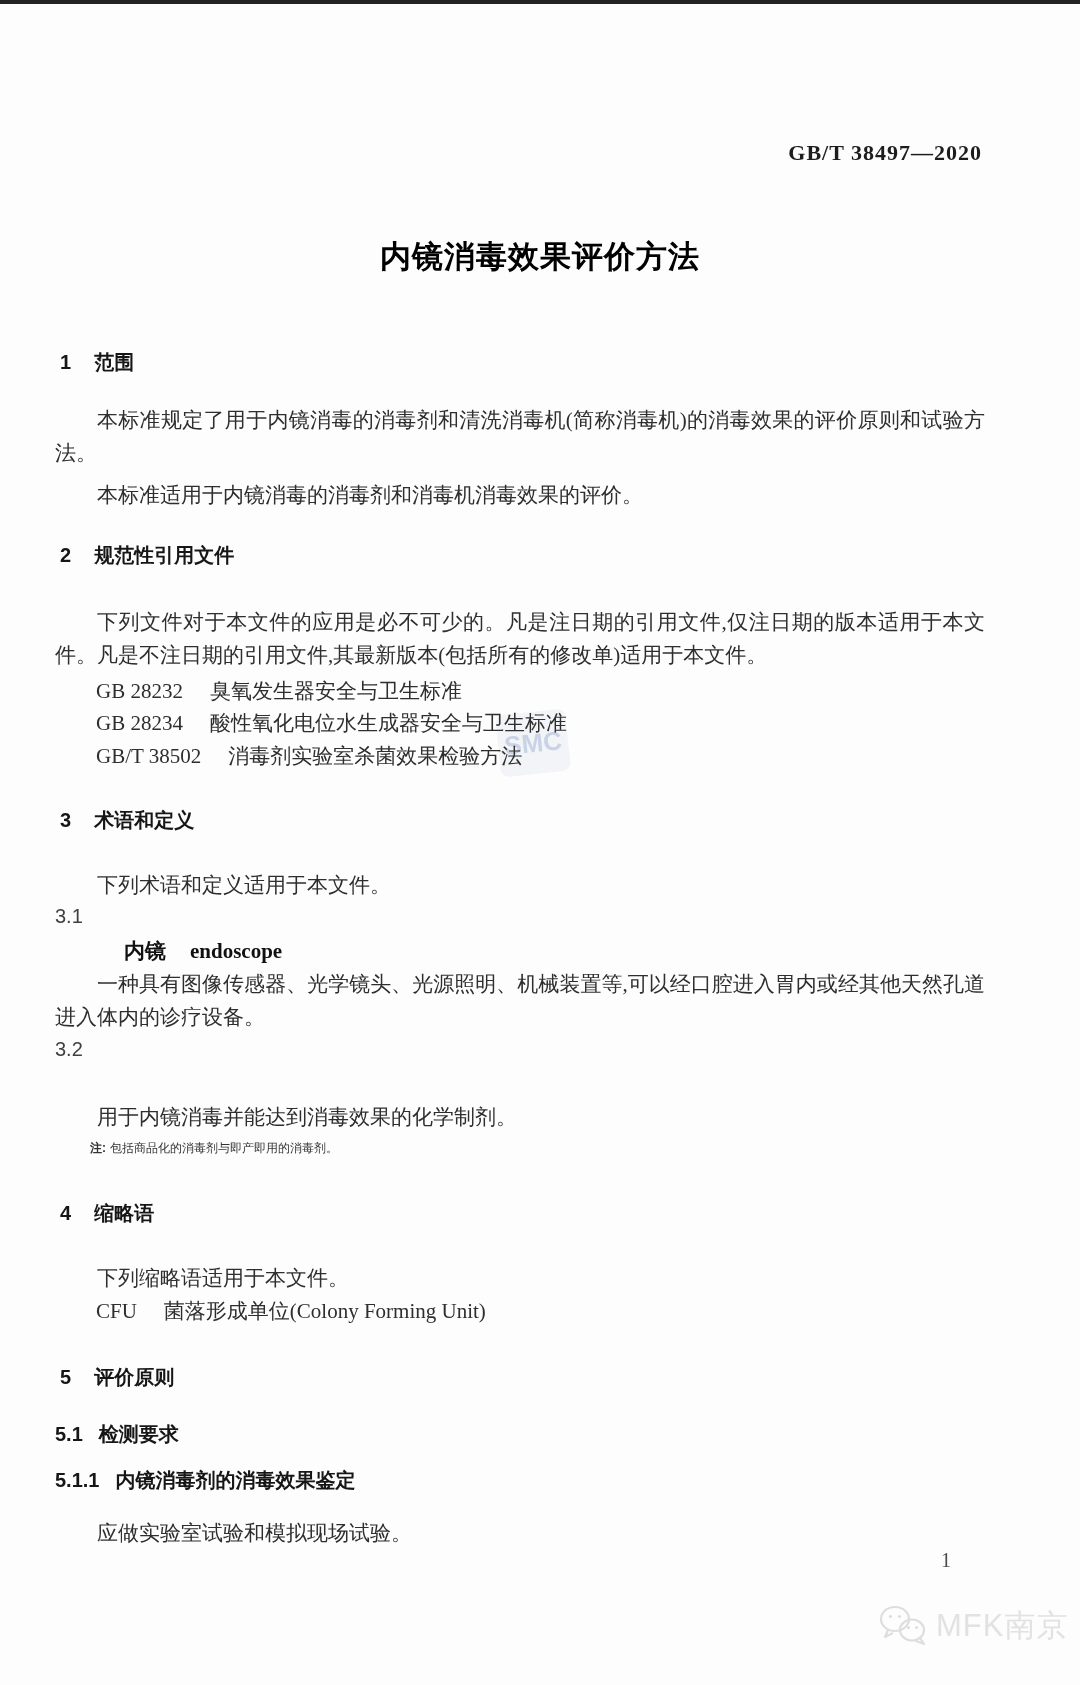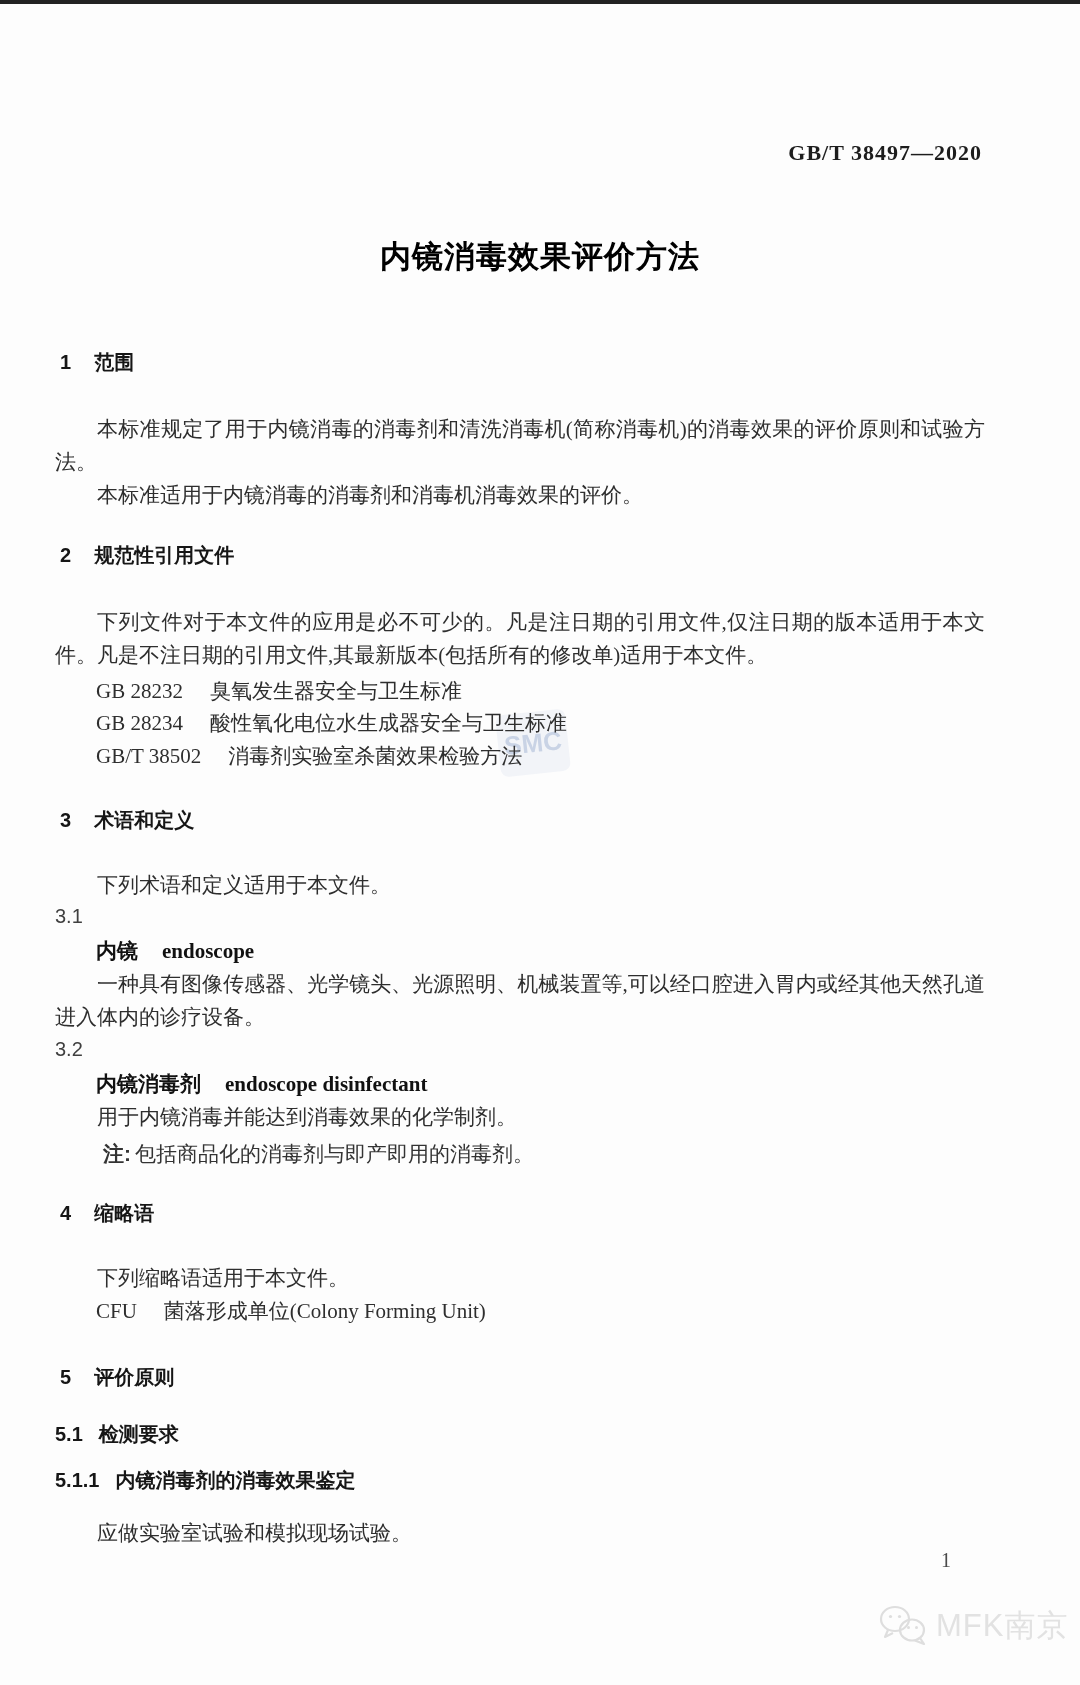--- a/index.html
+++ b/index.html
@@ -50,21 +50,21 @@
     position:absolute;left:96px;
     font-family:"Liberation Sans","DejaVu Sans",sans-serif;
     font-weight:bold;font-size:21px;color:#111;white-space:nowrap;
   }
   .term-name .en{
     font-family:"Liberation Serif","DejaVu Serif",serif;
     font-weight:bold;margin-left:24px;
   }
   .note-line{
     position:absolute;left:90px;
-    font-size:21px;color:#333;white-space:nowrap;margin-left:13px;
+    font-size:12px;color:#333;white-space:nowrap;
   }
   .note-line .note-label{
     font-family:"Liberation Sans","DejaVu Sans",sans-serif;
     font-weight:bold;margin-right:4px;
   }
   .page-num{
     position:absolute;left:941px;top:1549px;
     font-size:20px;color:#4a4a4a;
   }
   .smc-stamp{
@@ -98,21 +98,21 @@
 
   <div class="smc-stamp">SMC</div>
 
   <div class="doc-code">GB/T 38497—2020</div>
 
   <div class="doc-title">内镜消毒效果评价方法</div>
 
   <div class="sec-h" style="top:349px;">
     <span class="num">1</span><span>范围</span>
   </div>
-  <div class="para" style="top:413px;">本标准规定了用于内镜消毒的消毒剂和清洗消毒机(简称消毒机)的消毒效果的评价原则和试验方法。</div>
+  <div class="para" style="top:404px;">本标准规定了用于内镜消毒的消毒剂和清洗消毒机(简称消毒机)的消毒效果的评价原则和试验方法。</div>
   <div class="para" style="top:479px;">本标准适用于内镜消毒的消毒剂和消毒机消毒效果的评价。</div>
 
   <div class="sec-h" style="top:542px;">
     <span class="num">2</span><span>规范性引用文件</span>
   </div>
   <div class="para" style="top:606px;">下列文件对于本文件的应用是必不可少的。凡是注日期的引用文件,仅注日期的版本适用于本文件。凡是不注日期的引用文件,其最新版本(包括所有的修改单)适用于本文件。</div>
   <div class="ref-line" style="top:677px;">
     <span class="ref-code">GB 28232</span><span>臭氧发生器安全与卫生标准</span>
   </div>
   <div class="ref-line" style="top:709px;text-align:right;">
@@ -121,29 +121,26 @@
   <div class="ref-line" style="top:742px;">
     <span class="ref-code">GB/T 38502</span><span>消毒剂实验室杀菌效果检验方法</span>
   </div>
 
   <div class="sec-h" style="top:807px;">
     <span class="num">3</span><span>术语和定义</span>
   </div>
   <div class="para" style="top:869px;">下列术语和定义适用于本文件。</div>
 
   <div class="term-num" style="top:905px;">3.1</div>
-  <div class="term-name" style="top:937px;">
+  <div class="term-name" style="top:937px;margin-left:28px;">
     <span>内镜</span><span class="en">endoscope</span>
   </div>
   <div class="para" style="top:968px;">一种具有图像传感器、光学镜头、光源照明、机械装置等,可以经口腔进入胃内或经其他天然孔道进入体内的诊疗设备。</div>
 
   <div class="term-num" style="top:1038px;">3.2</div>
-  <div class="term-name" style="top:1070px;">
-    <span>内镜消毒剂</span><span class="en">endoscope disinfectant</span>
-  </div>
   <div class="para" style="top:1101px;">用于内镜消毒并能达到消毒效果的化学制剂。</div>
   <div class="note-line" style="top:1140px;">
     <span class="note-label">注:</span><span>包括商品化的消毒剂与即产即用的消毒剂。</span>
   </div>
 
   <div class="sec-h" style="top:1200px;">
     <span class="num">4</span><span>缩略语</span>
   </div>
   <div class="para" style="top:1262px;">下列缩略语适用于本文件。</div>
   <div class="ref-line" style="top:1297px;">

